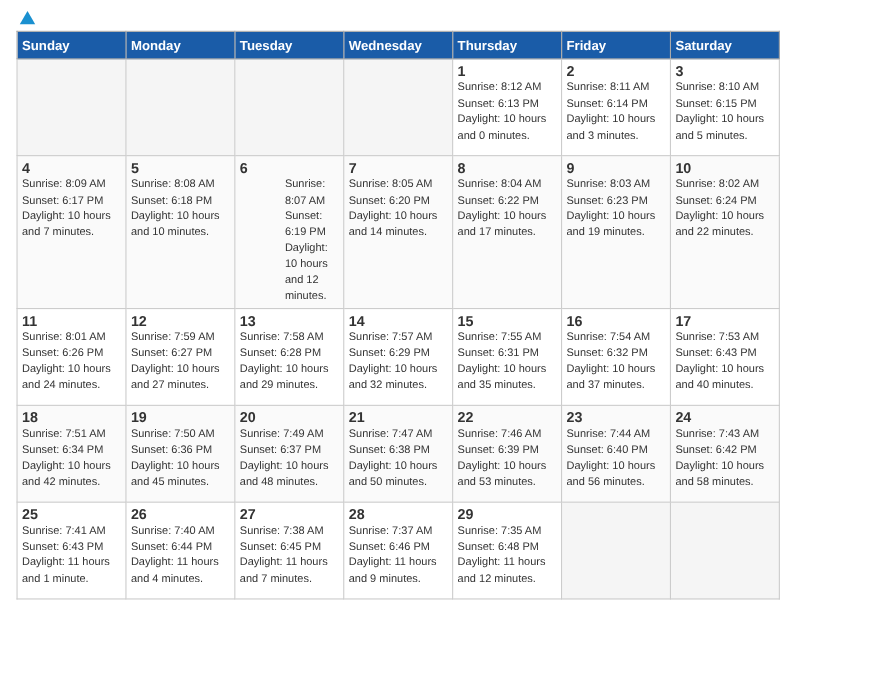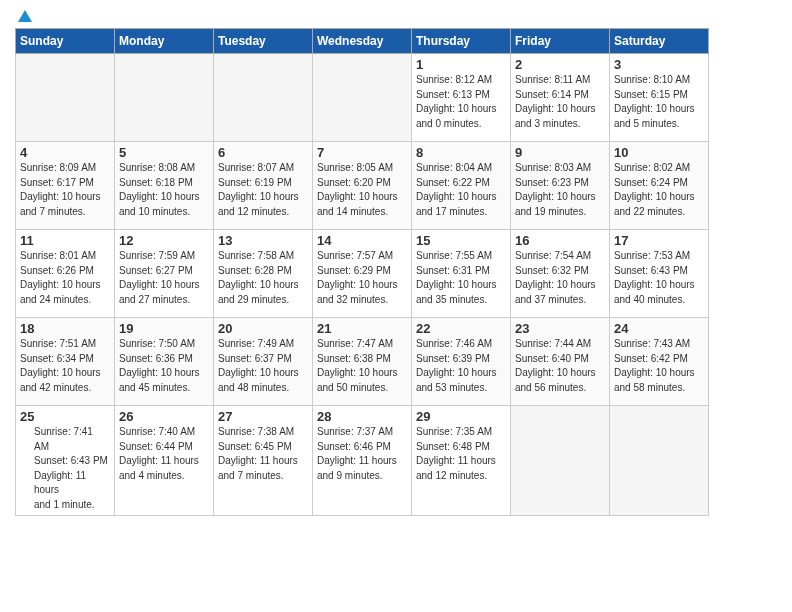--- a/index.html
+++ b/index.html
@@ -169,21 +169,21 @@
           </td>
           <td>
             <span class="day-num">5</span>
             <div class="day-detail" style="white-space: pre-line;">Sunrise: 8:08 AM
 Sunset: 6:18 PM
 Daylight: 10 hours
 and 10 minutes.</div>
           </td>
           <td>
             <span class="day-num">6</span>
-            <div class="day-detail" style="white-space: pre-line;">Sunrise: 8:07 AM
+            <div class="day-detail" style="white-space: pre-line; margin-left: 41px;">Sunrise: 8:07 AM
 Sunset: 6:19 PM
 Daylight: 10 hours
 and 12 minutes.</div>
           </td>
           <td>
             <span class="day-num">7</span>
             <div class="day-detail" style="white-space: pre-line;">Sunrise: 8:05 AM
 Sunset: 6:20 PM
 Daylight: 10 hours
 and 14 minutes.</div>
@@ -308,21 +308,21 @@
             <span class="day-num">24</span>
             <div class="day-detail" style="white-space: pre-line;">Sunrise: 7:43 AM
 Sunset: 6:42 PM
 Daylight: 10 hours
 and 58 minutes.</div>
           </td>
         </tr>
         <tr>
           <td>
             <span class="day-num">25</span>
-            <div class="day-detail" style="white-space: pre-line; margin-left: 14px;">Sunrise: 7:41 AM
+            <div class="day-detail" style="white-space: pre-line;">Sunrise: 7:41 AM
 Sunset: 6:43 PM
 Daylight: 11 hours
 and 1 minute.</div>
           </td>
           <td>
             <span class="day-num">26</span>
             <div class="day-detail" style="white-space: pre-line;">Sunrise: 7:40 AM
 Sunset: 6:44 PM
 Daylight: 11 hours
 and 4 minutes.</div>

